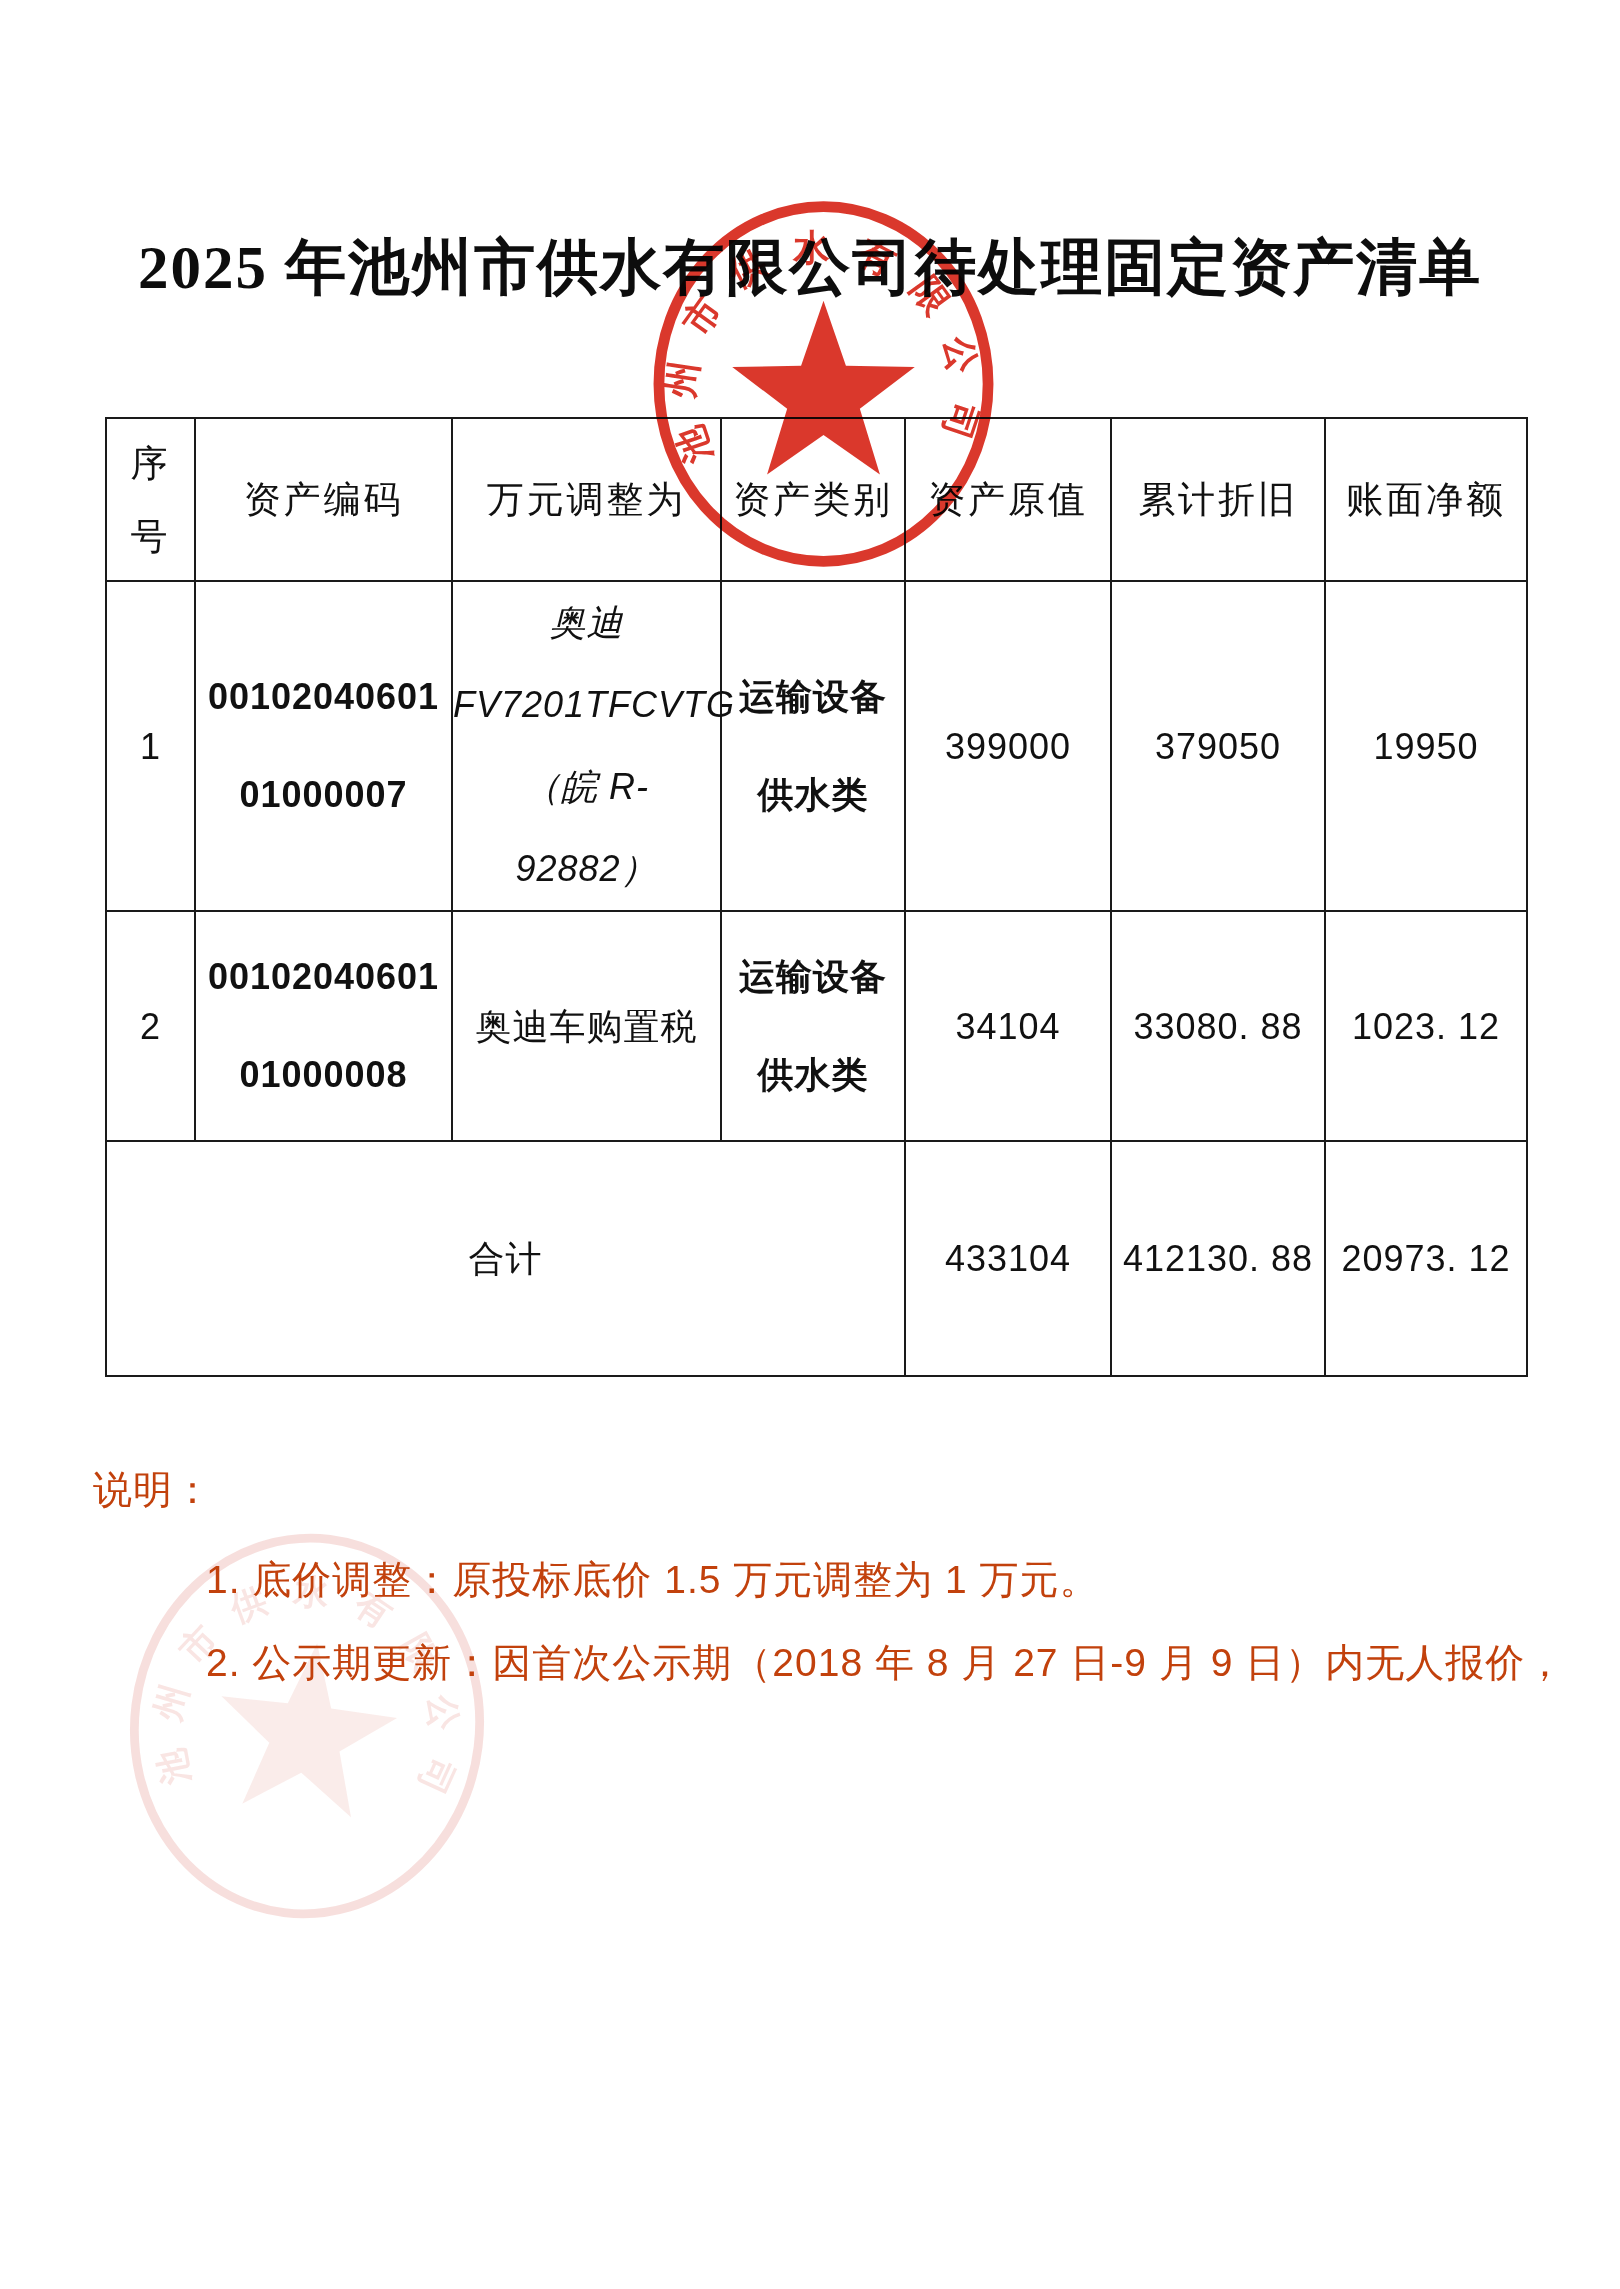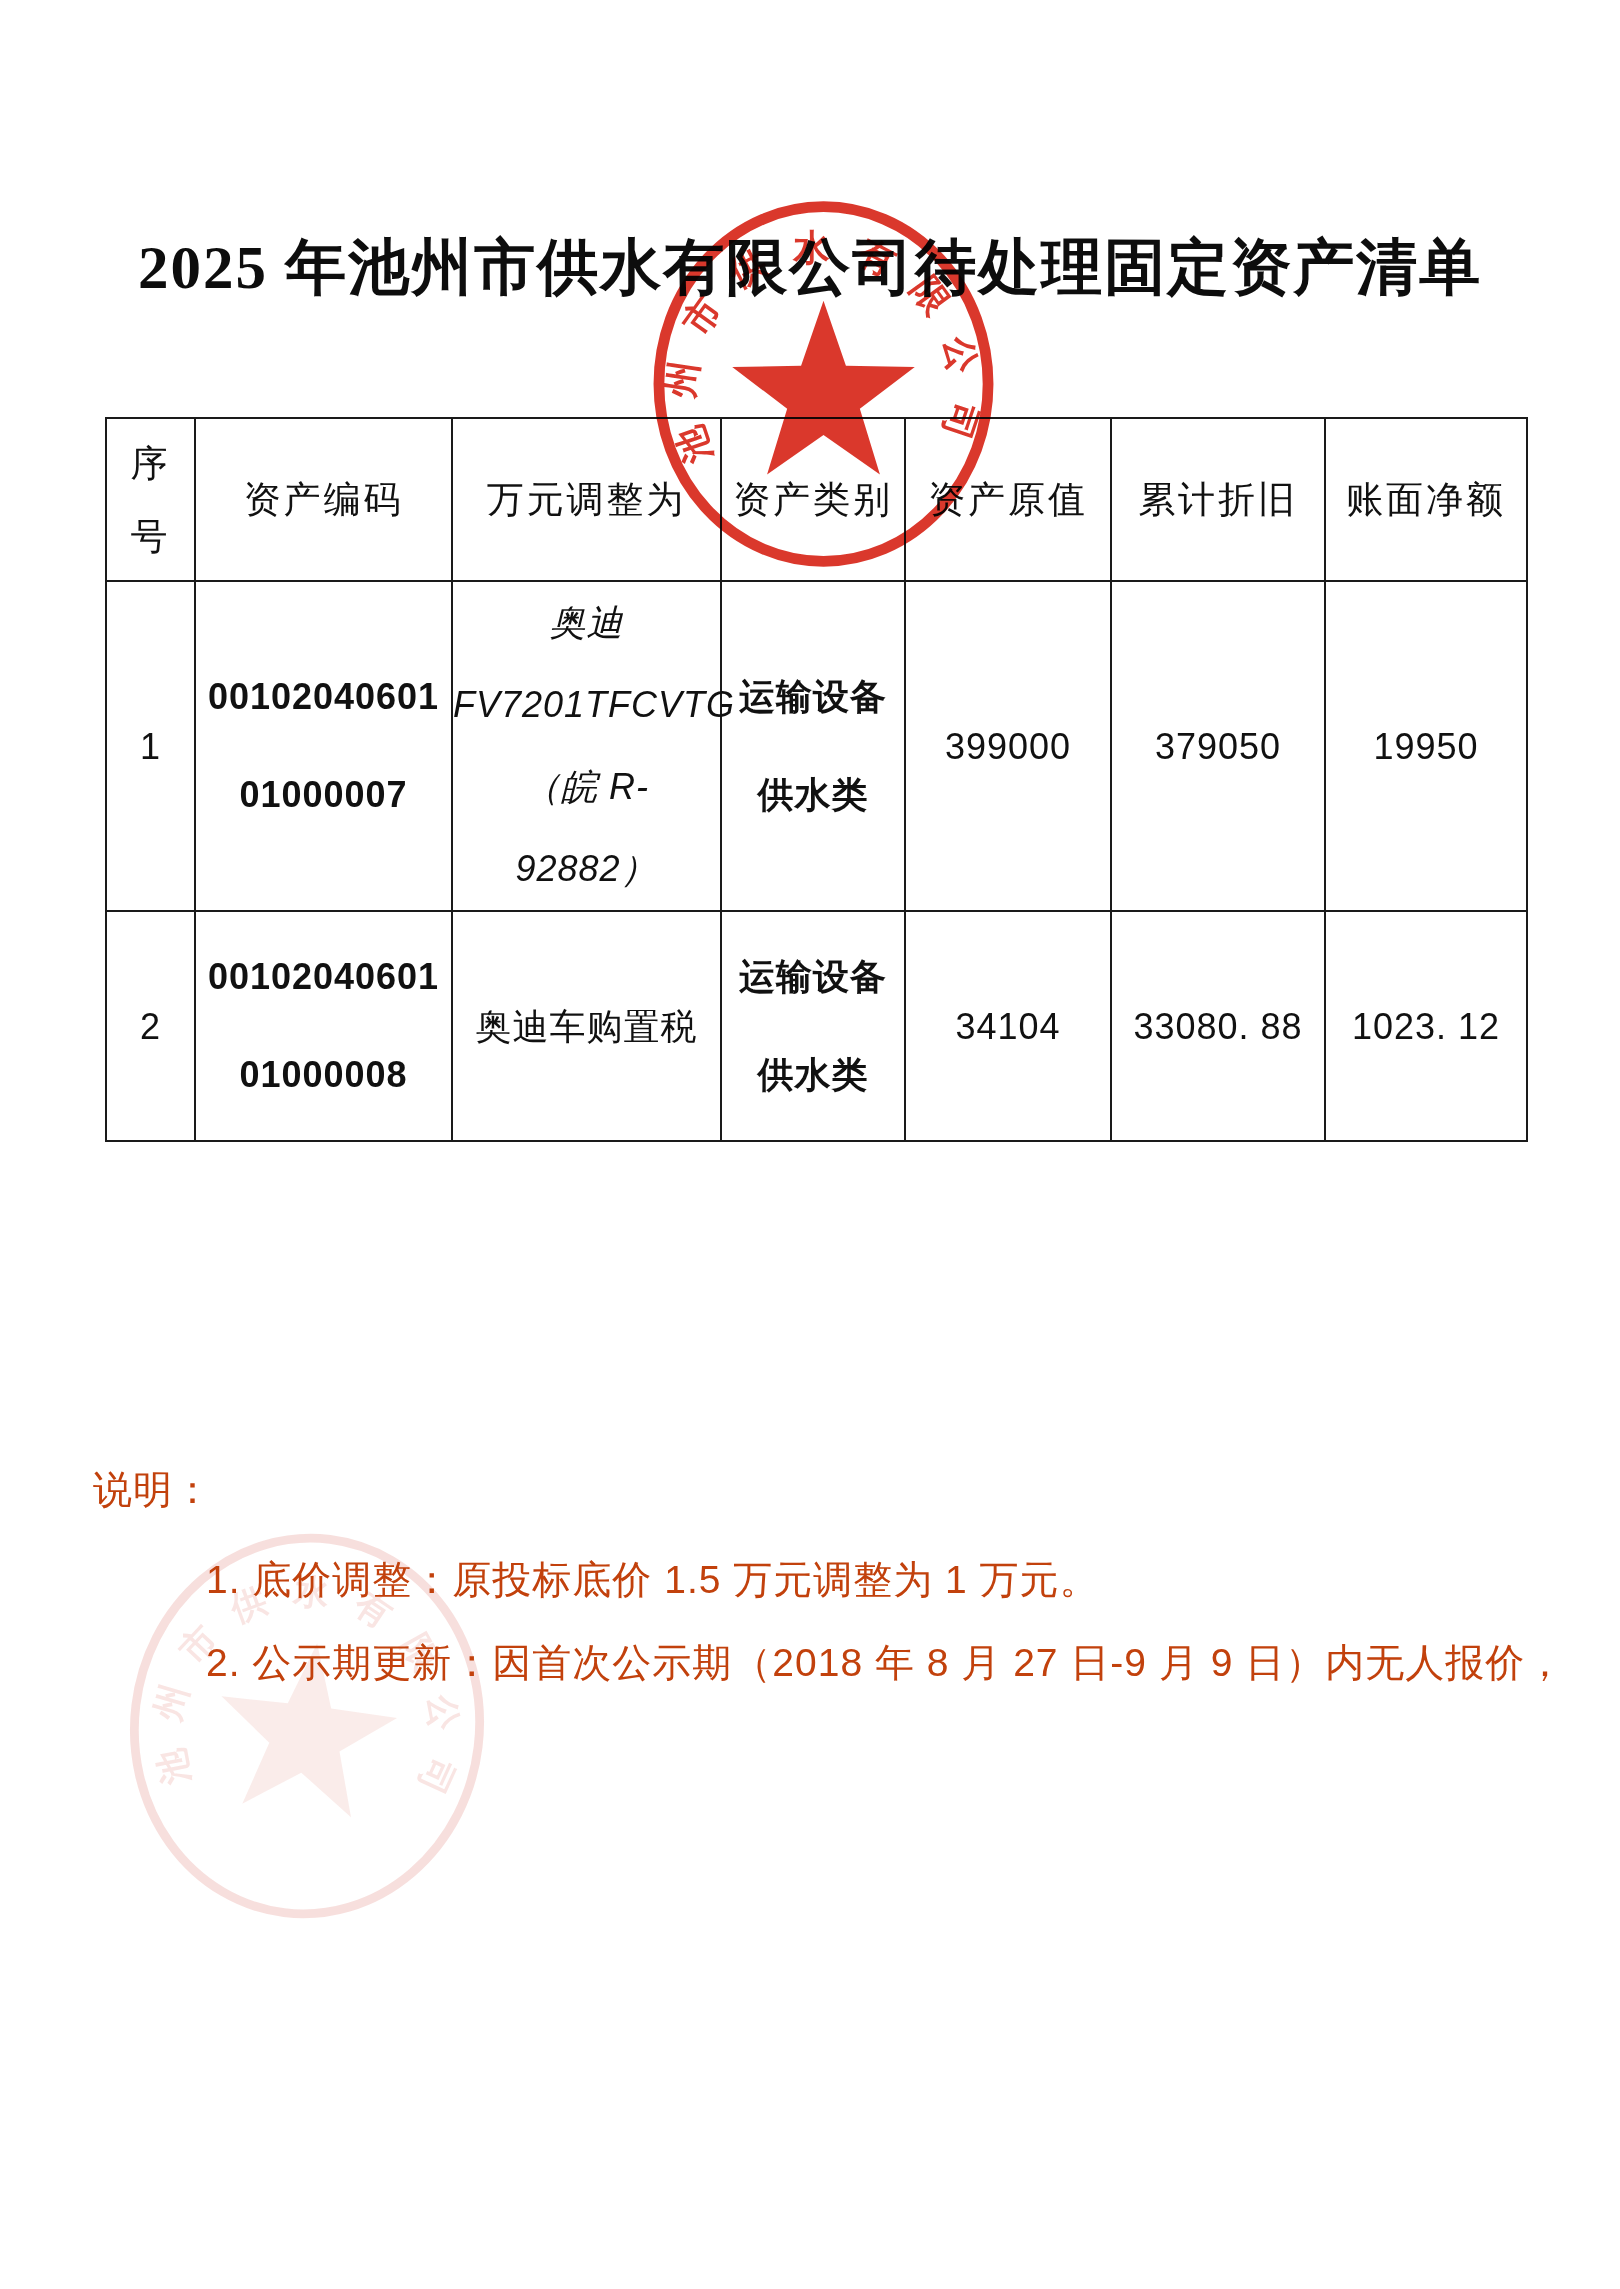--- a/index.html
+++ b/index.html
@@ -157,20 +157,26 @@
         <td>奥迪车购置税</td>
         <td class="ml">
           <div>运输设备</div>
           <div>供水类</div>
         </td>
         <td>34104</td>
         <td>33080. 88</td>
         <td>1023. 12</td>
       </tr>
 
+      <tr class="total">
+        <td colspan="4">合计</td>
+        <td>433104</td>
+        <td>412130. 88</td>
+        <td>20973. 12</td>
+      </tr>
     </tbody>
   </table>
 
   <div class="note note-heading">说明：</div>
   <div class="note note-1">1. 底价调整：原投标底价 1.5 万元调整为 1 万元。</div>
   <div class="note note-2a">2. 公示期更新：因首次公示期（2018 年 8 月 27 日-9 月 9 日）内无人报价，</div>
 
 </div>
 
 

